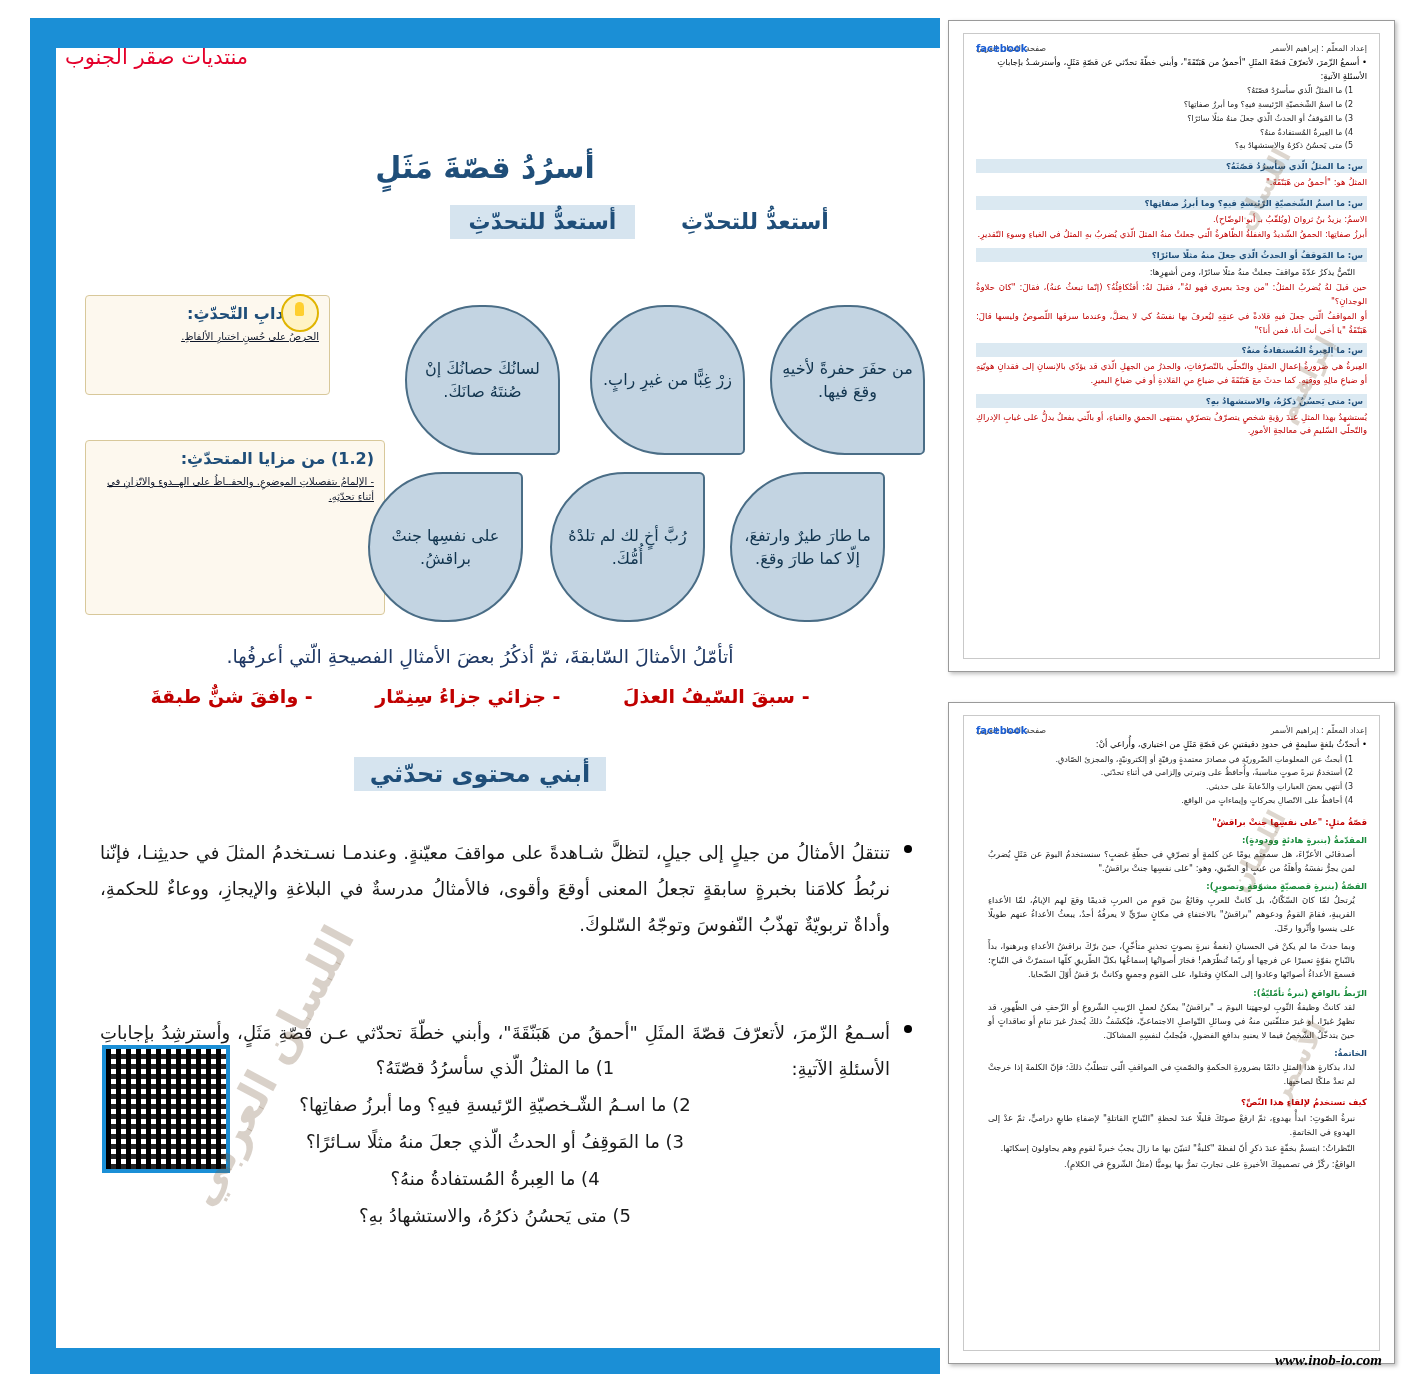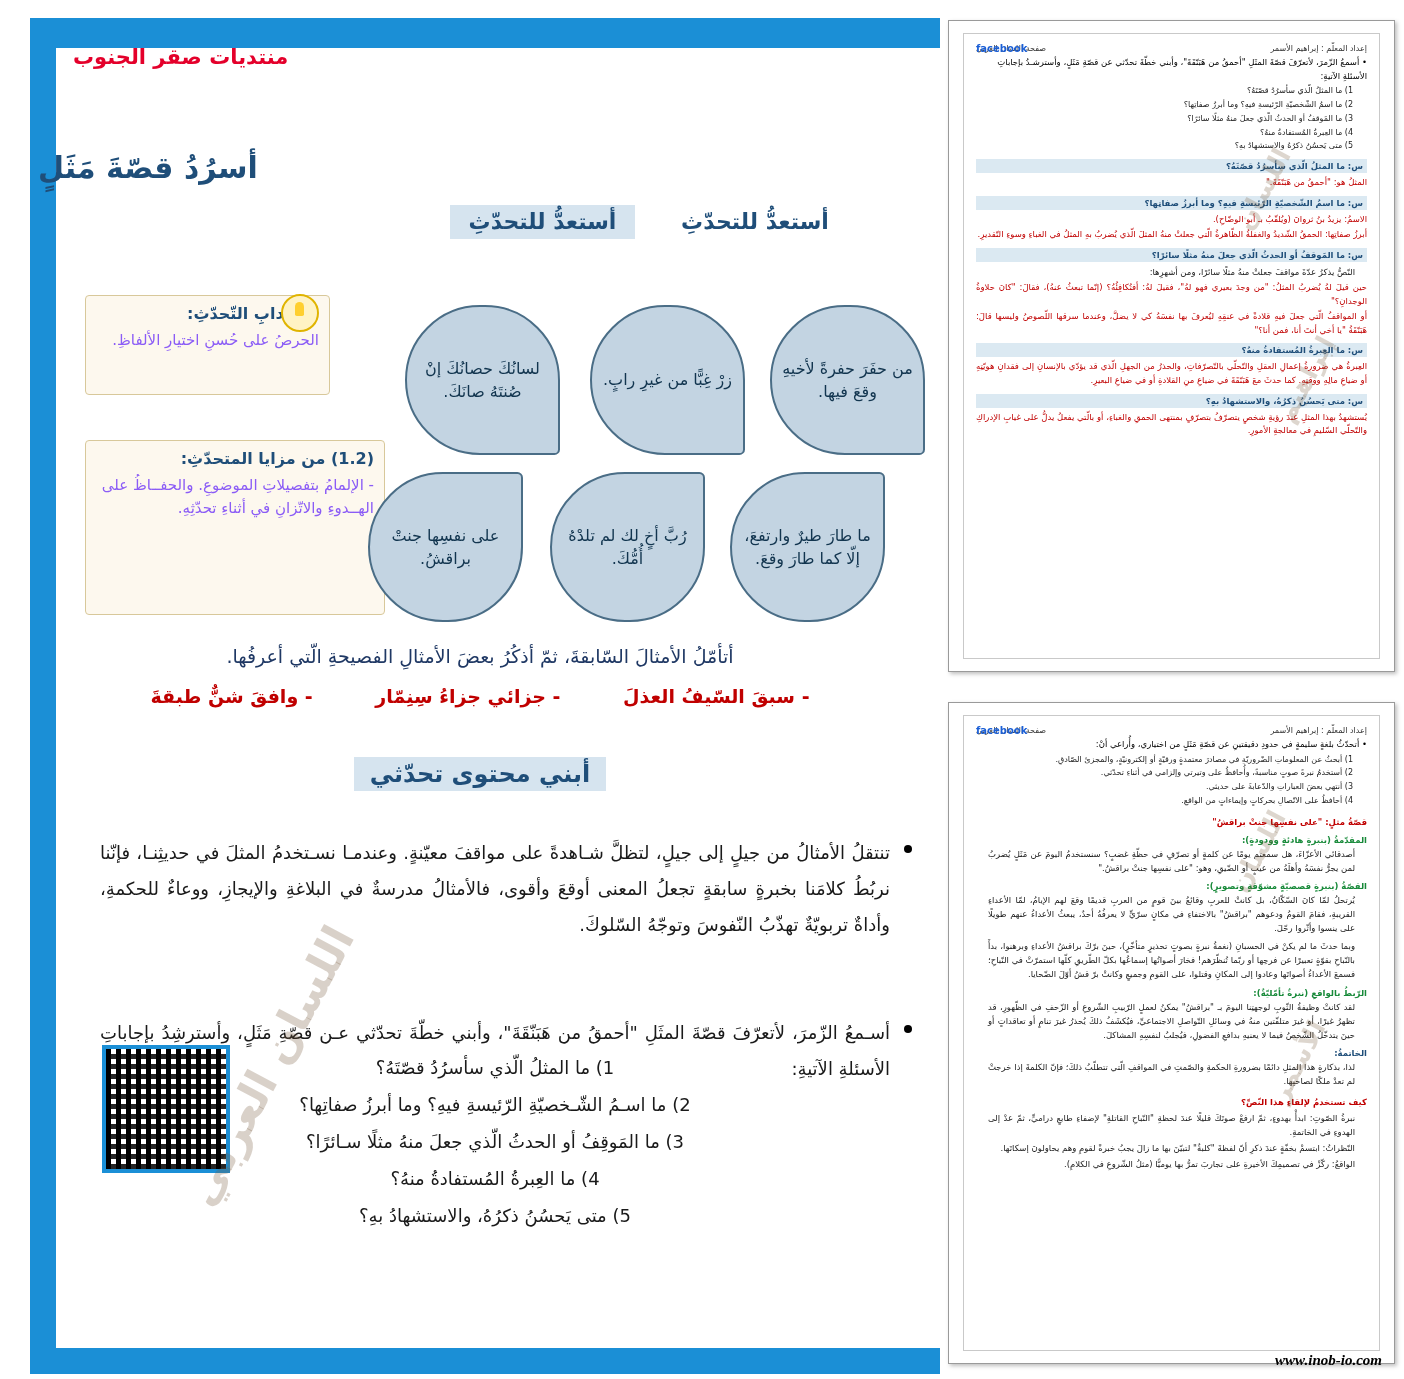--- a/index.html
+++ b/index.html
@@ -3,33 +3,33 @@
 <meta charset="utf-8">
 <style>
   html,body{margin:0;padding:0;background:#ffffff;}
   body{width:1404px;height:1379px;position:relative;font-family:"DejaVu Sans","Liberation Sans",sans-serif;overflow:hidden;}
 
   
   #left-sheet{position:absolute;left:30px;top:0px;width:910px;height:1379px;background:#ffffff;}
   #left-top-bar{position:absolute;left:0;top:18px;width:910px;height:30px;background:#1b8fd6;}
   #left-bottom-bar{position:absolute;left:0;top:1348px;width:910px;height:26px;background:#1b8fd6;}
   #left-side-bar{position:absolute;left:0;top:18px;width:26px;height:1356px;background:#1b8fd6;}
-  #forum-tag{position:absolute;left:35px;top:45px;color:#e4002b;font-size:21px;font-weight:bold;direction:rtl;margin-left:8px;}
-
-  .page-title{position:absolute;left:0;top:150px;width:910px;text-align:left;font-size:30px;color:#1f4e79;font-weight:bold;direction:rtl;margin-left:8px;}
+  #forum-tag{position:absolute;left:35px;top:45px;color:#e4002b;font-size:21px;font-weight:normal;direction:rtl;}
+
+  .page-title{position:absolute;left:0;top:150px;width:910px;text-align:center;font-size:30px;color:#1f4e79;font-weight:bold;direction:rtl;}
   .sub-pill{position:absolute;top:205px;height:34px;line-height:34px;background:#d6e4ef;color:#1f4e79;font-size:22px;font-weight:bold;text-align:center;direction:rtl;}
   #sub-pill-right{left:620px;width:210px;background:transparent;}
   #sub-pill-left{left:420px;width:185px;}
 
   
   .info-box{position:absolute;border:1px solid #d8c89a;background:#fdf8ee;border-radius:4px;direction:rtl;padding:8px 10px;box-sizing:border-box;}
   #info-box-1{left:55px;top:295px;width:245px;height:100px;}
   #info-box-2{left:55px;top:440px;width:300px;height:175px;}
   .info-title{color:#1f4e79;font-size:16px;font-weight:bold;margin-bottom:6px;}
-  .info-text{color:#8b5cf6;font-size:15px;line-height:1.5;}
+  .info-text{color:#0f172a;font-size:10px;line-height:1.5;text-decoration:underline;}
   .bulb{position:absolute;left:195px;top:-2px;width:34px;height:34px;border-radius:50%;background:#fff3c4;border:2px solid #e0b400;}
   .bulb:after{content:"";position:absolute;left:12px;top:6px;width:9px;height:14px;border-radius:5px 5px 2px 2px;background:#ffcf2e;}
 
   
   .leaf{position:absolute;width:155px;height:150px;background:#c3d4e2;border:2px solid #4a6d86;box-sizing:border-box;display:flex;align-items:center;justify-content:center;text-align:center;direction:rtl;color:#12354f;font-size:16px;line-height:1.45;padding:10px;}
   .leaf.r1{border-radius:80px 80px 6px 80px;}
   .leaf.r2{border-radius:80px 6px 80px 80px;}
 
   #leaf-1{left:740px;top:305px;}
   #leaf-2{left:560px;top:305px;}

